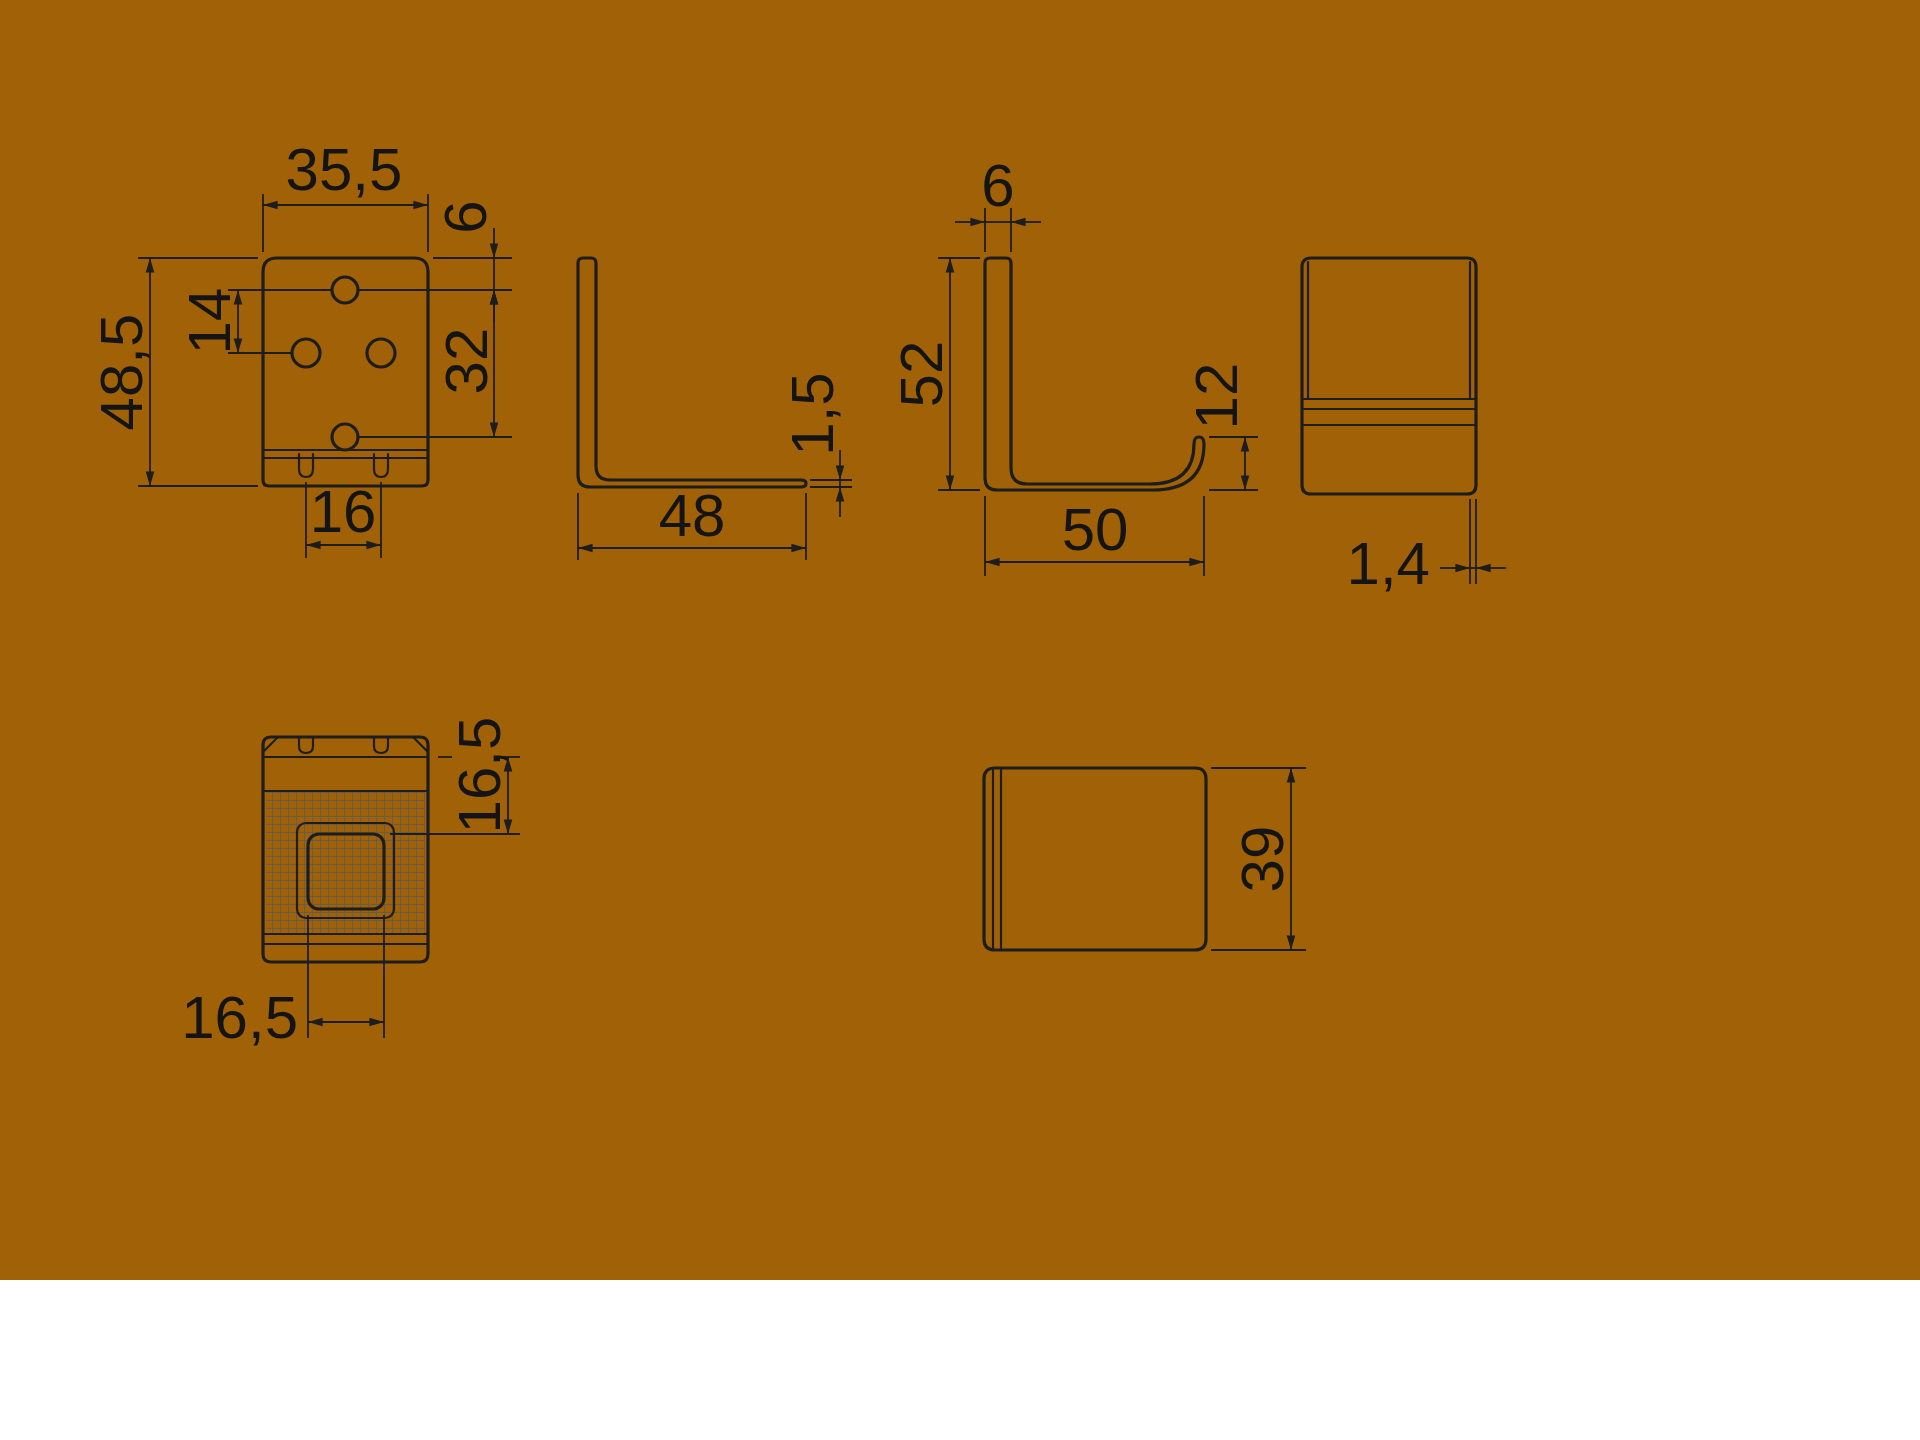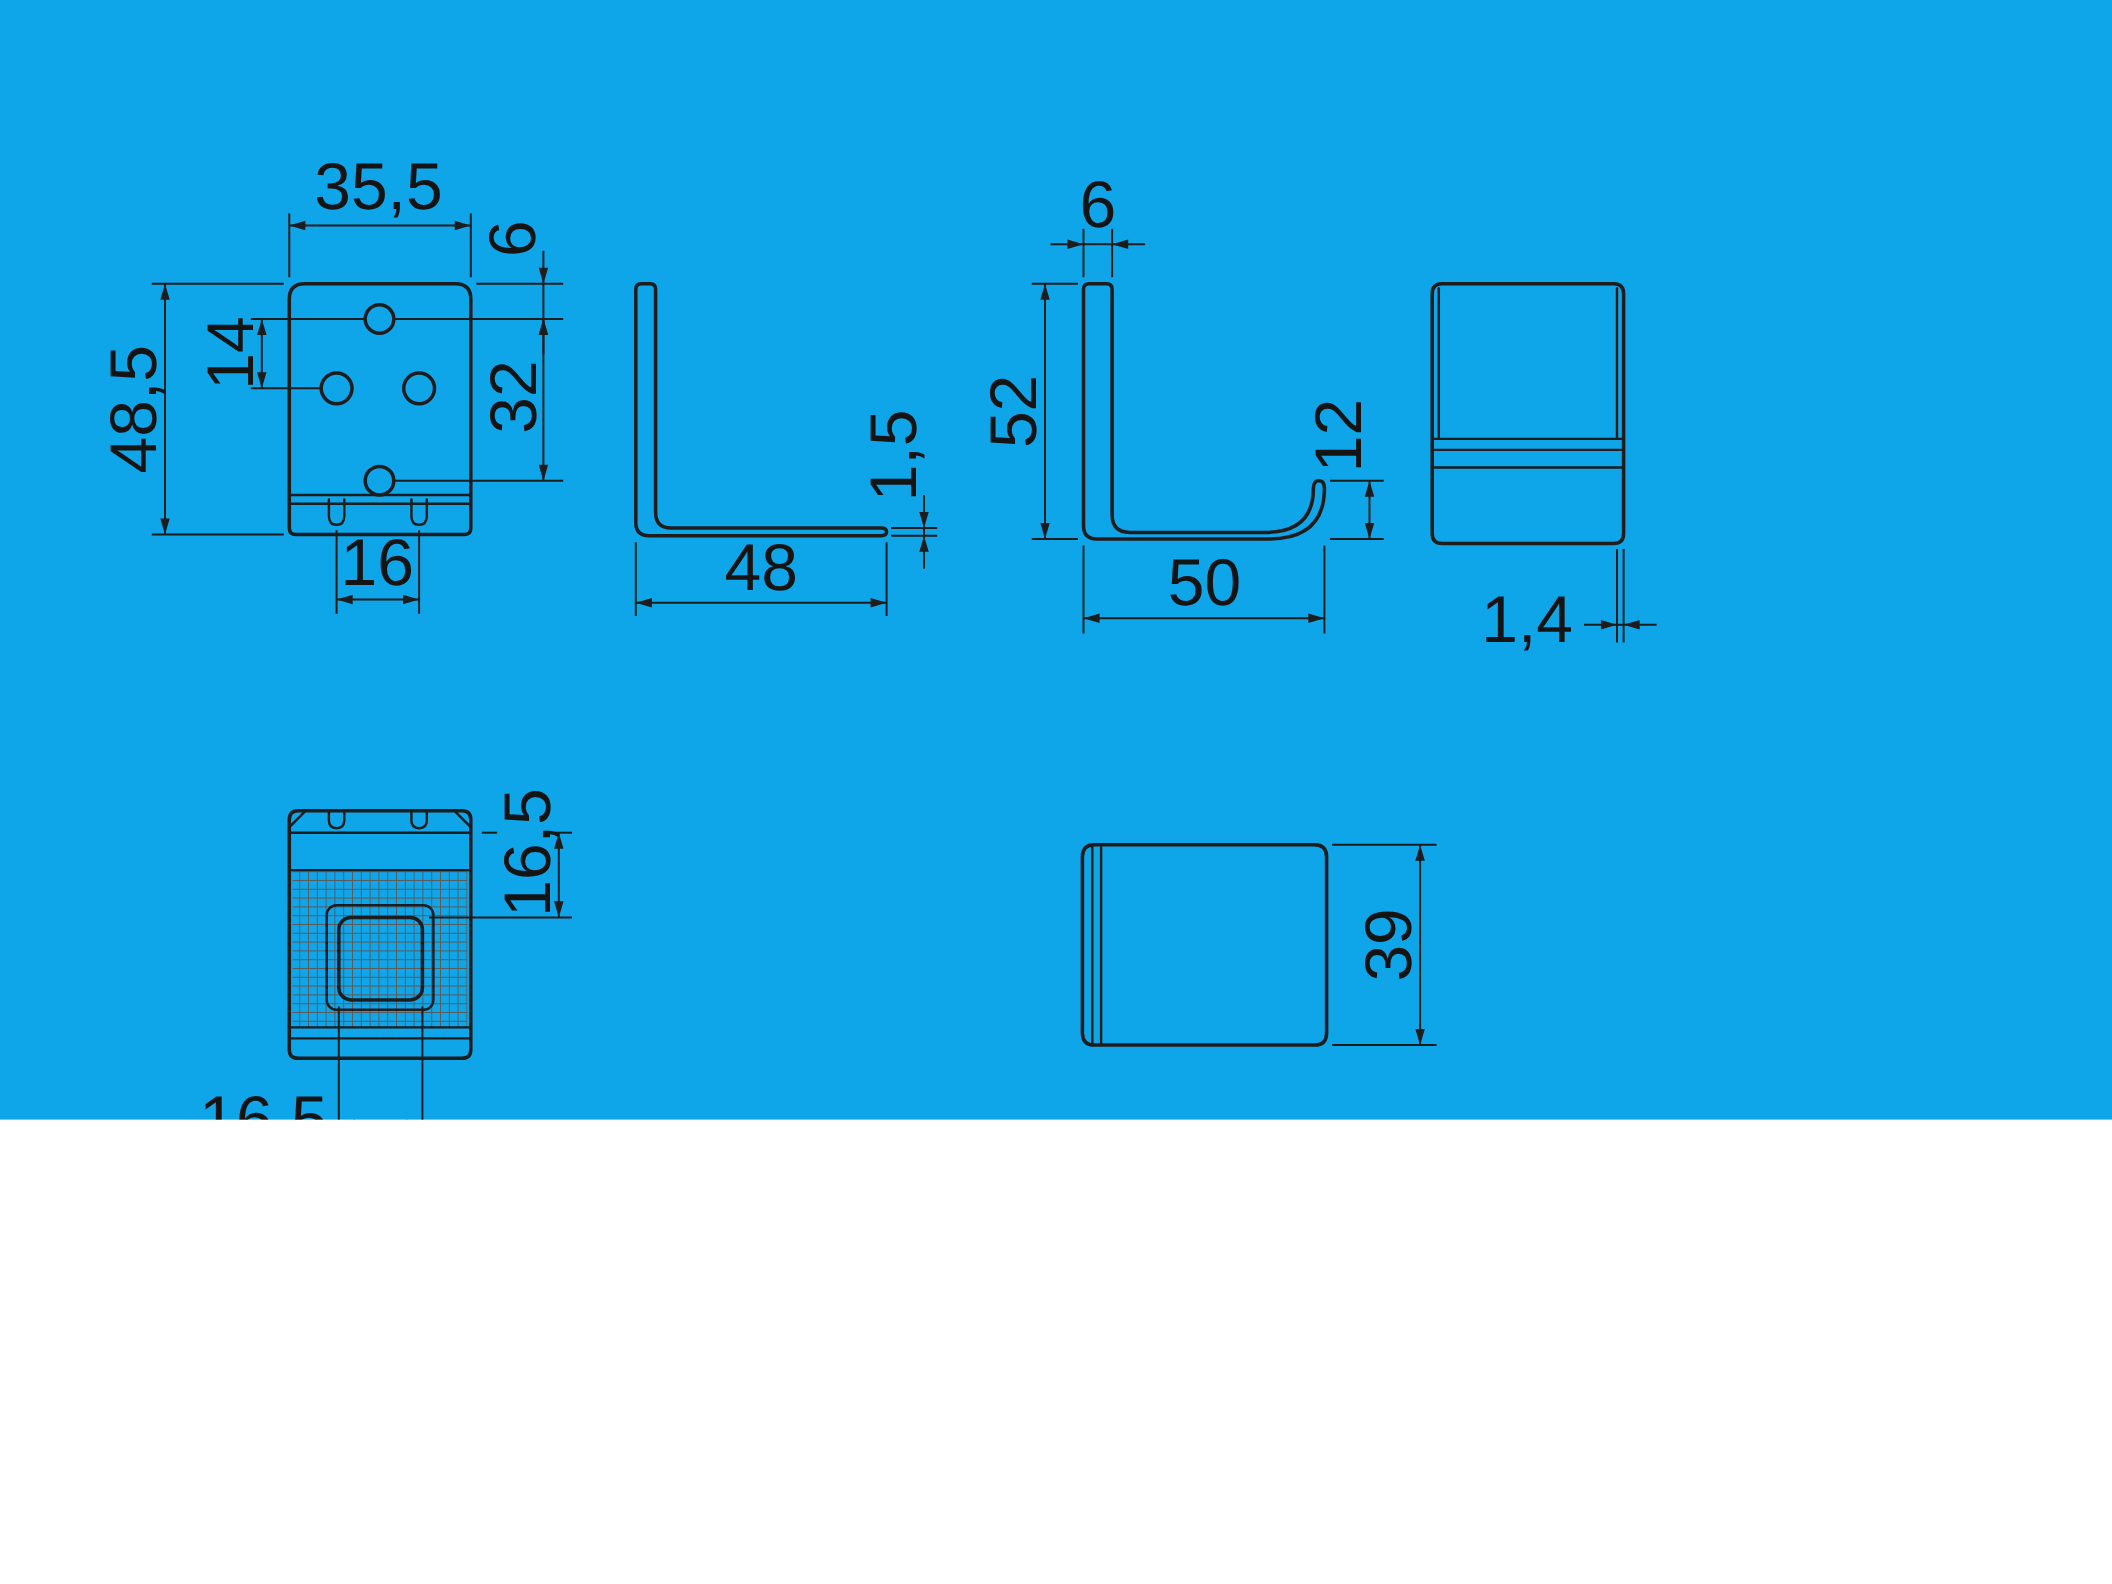--- a/index.html
+++ b/index.html
@@ -1,16 +1,16 @@
 <!DOCTYPE html>
 <html><head>
 <meta charset="utf-8">
 <style>
   html,body{margin:0;padding:0;background:#ffffff}
-  .sheet{width:1920px;height:1018px;background:#0ea5e9;font-family:"Liberation Sans",sans-serif;overflow:hidden}
+  .sheet{width:1920px;height:1280px;background:#a16207;font-family:"Liberation Sans",sans-serif;overflow:hidden}
   svg{display:block}
   .ol{fill:none;stroke:#1d1d1d;stroke-width:3.2;stroke-linecap:round;stroke-linejoin:round}
   .det{fill:none;stroke:#1d1d1d;stroke-width:2.2;stroke-linecap:round}
   .dim{fill:none;stroke:#1d1d1d;stroke-width:1.8}
   .lbl{font-family:"Liberation Sans",sans-serif;font-size:60px;fill:#141414}
 </style>
 </head>
 <body>
 
 <div class="sheet">

